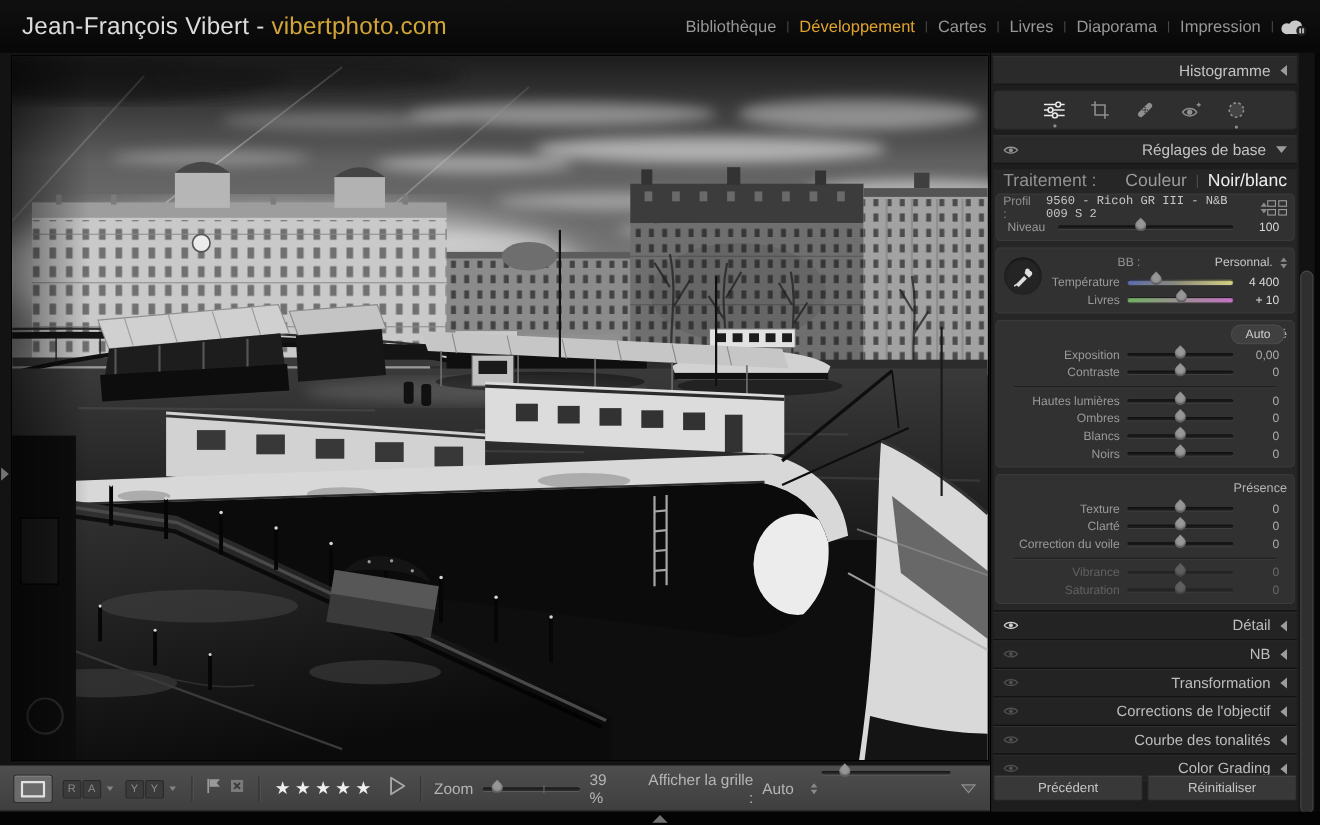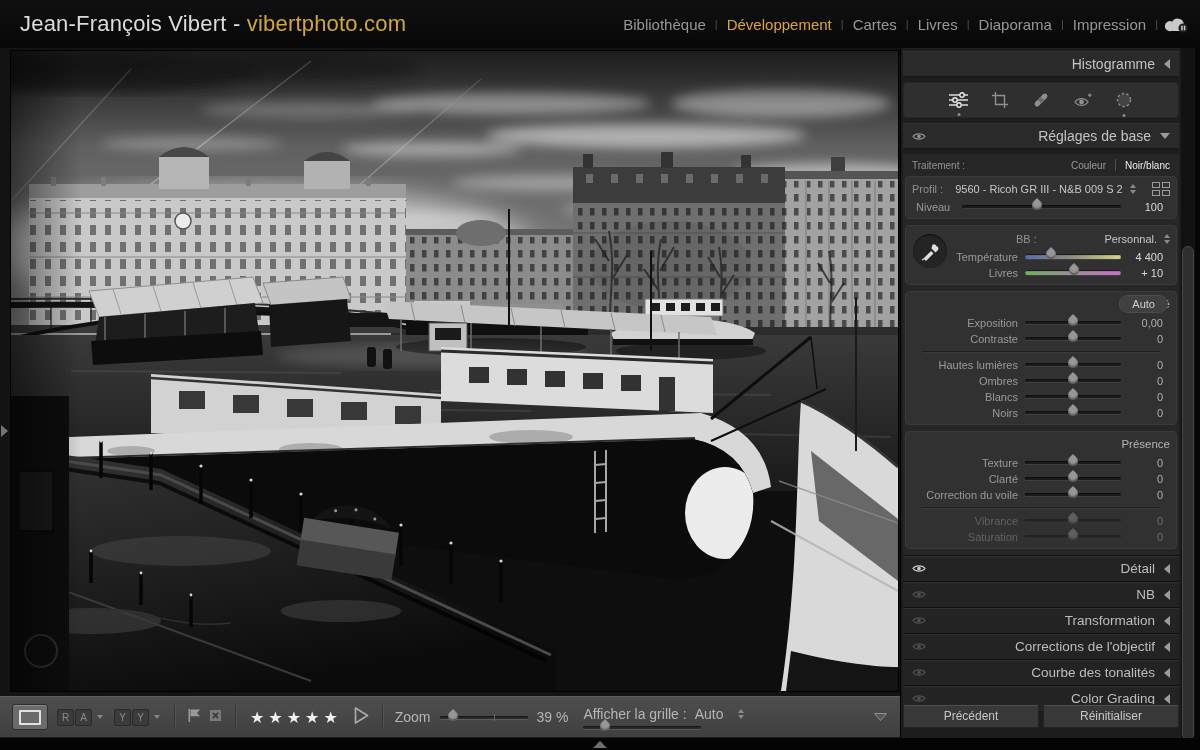--- a/index.html
+++ b/index.html
@@ -29,21 +29,21 @@
   .loupe-inner{width:18px;height:11px;border:2px solid #e2e2e2;border-radius:1px;}
   .tb-sq{width:15px;height:15px;background:#3b3b3b;border:1px solid #2a2a2a;color:#8b8b8b;font-size:10px;display:flex;align-items:center;justify-content:center;border-radius:2px;}
   .tb-group{display:flex;align-items:center;gap:1px;}
   .tb-caret{width:0;height:0;border-left:3.5px solid transparent;border-right:3.5px solid transparent;border-top:4px solid #848484;margin:0 2px 0 4px;}
   .tb-div{width:1px;height:24px;background:#333;box-shadow:1px 0 0 #555;margin:0 3px;}
   .stars{font-size:16px;letter-spacing:4px;color:#f0f0f0;margin:0 2px;}
   .tb-label{font-size:14px;color:#b5b5b5;}
   .tb-slider{position:relative;width:88px;height:3px;background:#2b2b2b;border-radius:2px;box-shadow:0 1px 0 rgba(255,255,255,.12), inset 0 1px 1px #161616;}
   .tb-slider .tick{position:absolute;left:62%;top:-2px;width:1px;height:7px;background:#6a6a6a;}
   .sthumb{position:absolute;top:-5px;width:10px;height:10px;margin-left:-5px;background:#979797;border-radius:0 50% 50% 50%;transform:rotate(45deg);box-shadow:inset -1px -1px 2px #4c4c4c;}
-  .tb-grid{display:flex;flex-direction:column;gap:4px;margin-left:6px;text-align:right;}
+  .tb-grid{display:flex;flex-direction:row;gap:4px;margin-left:6px;text-align:right;}
   .tb-grid-row{display:flex;align-items:center;gap:8px;}
   .tb-chevron{margin-left:auto;display:flex;}
 
   
   .bottom-strip{position:absolute;left:0;top:738px;width:1200px;height:12px;background:#040404;display:flex;justify-content:center;align-items:center;}
   .up-tri{width:0;height:0;border-left:7px solid transparent;border-right:7px solid transparent;border-bottom:7px solid #6f6f6f;}
 
   
   .right-panel{position:absolute;left:900px;top:48px;width:300px;height:702px;background:#1d1d1d;border-left:1px solid #000;box-sizing:border-box;}
   .panel-inner{position:absolute;left:2px;top:3px;width:276px;}
@@ -51,28 +51,28 @@
   .ptitle{margin-left:auto;font-size:14px;color:#c3c3c3;padding-right:9px;}
   .tri-left{width:0;height:0;border-top:5px solid transparent;border-bottom:5px solid transparent;border-right:6px solid #9c9c9c;margin-right:9px;}
   .tri-down{width:0;height:0;border-left:5px solid transparent;border-right:5px solid transparent;border-top:6px solid #9c9c9c;margin-right:9px;}
   .eye{color:#929292;margin-left:9px;display:flex;align-items:center;}
   .toolstrip{height:34px;background:#2f2f2f;border:1px solid #272727;border-radius:4px;display:flex;align-items:center;justify-content:center;gap:23px;margin-bottom:5px;}
   .tool{position:relative;color:#8f8f8f;display:flex;}
   .tool.active{color:#eaeaea;}
   .tool .dot{position:absolute;left:50%;bottom:-8px;width:3px;height:3px;border-radius:50%;background:#8d8d8d;transform:translateX(-50%);}
 
   .basic{background:#262626;padding-bottom:4px;}
-  .treatment{display:flex;align-items:center;height:22px;font-size:10px;color:#929292;padding:0 9px;}
+  .treatment{display:flex;align-items:center;height:22px;font-size:16px;color:#929292;padding:0 9px;}
   .t-col{margin-left:auto;color:#9a9a9a;}
   .tsep{width:1px;height:12px;background:#4e4e4e;margin:0 9px;}
   .t-bw{color:#ededed;}
 
   .pbox{position:relative;background:#313131;border:1px solid #3a3a3a;border-radius:4px;margin:0 2px 6px;padding:3px 6px;}
   .profile-row{display:flex;align-items:center;height:18px;font-size:11px;color:#8f8f8f;}
-  .profile-val{color:#c7c7c7;margin-left:12px;}
+  .profile-val{color:#c7c7c7;margin-left:12px;font-family:Liberation Mono, monospace;}
   .spinner{display:inline-flex;flex-direction:column;gap:2px;margin-left:7px;}
   .spin-up{width:0;height:0;border-left:3.5px solid transparent;border-right:3.5px solid transparent;border-bottom:4px solid #8a8a8a;}
   .spin-down{width:0;height:0;border-left:3.5px solid transparent;border-right:3.5px solid transparent;border-top:4px solid #8a8a8a;}
   .grid-icon{margin-left:auto;display:grid;grid-template-columns:8px 8px;gap:2px;}
   .grid-icon span{width:8px;height:6px;border:1px solid #9a9a9a;box-sizing:border-box;}
 
   .srow{display:flex;align-items:center;height:15px;margin:1px 4px 1px 2px;font-size:11px;color:#999;}
   .slabel{width:104px;text-align:right;padding-right:7px;white-space:nowrap;}
   .slabel-l{width:46px;text-align:left;padding-left:2px;white-space:nowrap;}
   .strack{position:relative;flex:1;height:3px;background:#1b1b1b;border-radius:2px;box-shadow:0 1px 0 rgba(255,255,255,.07), inset 0 1px 1px #101010;}

